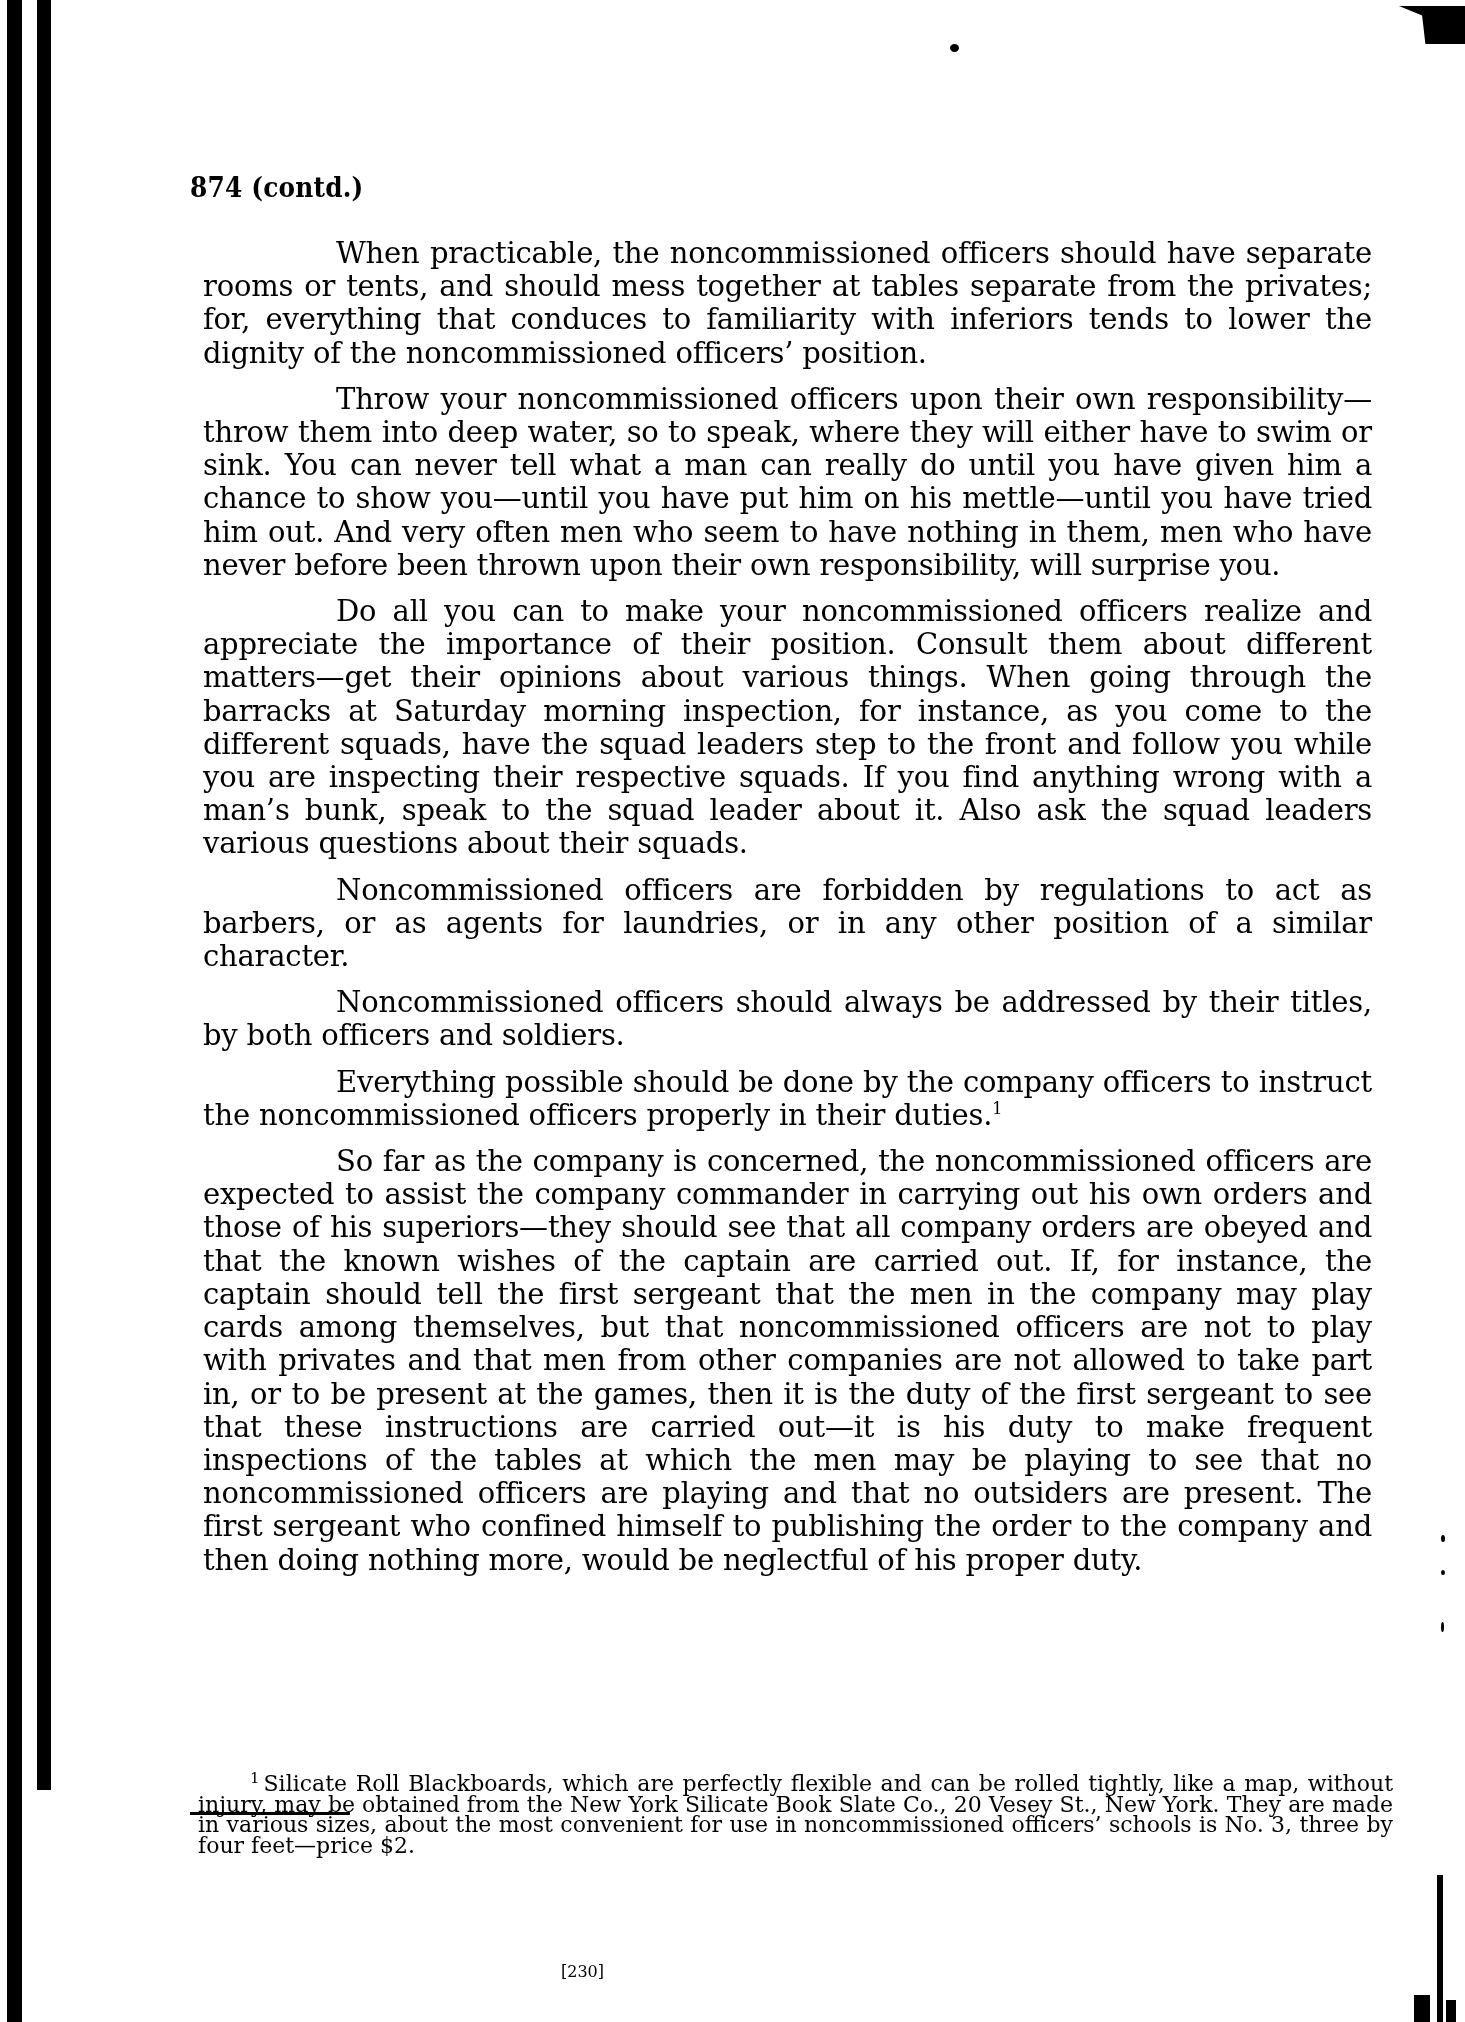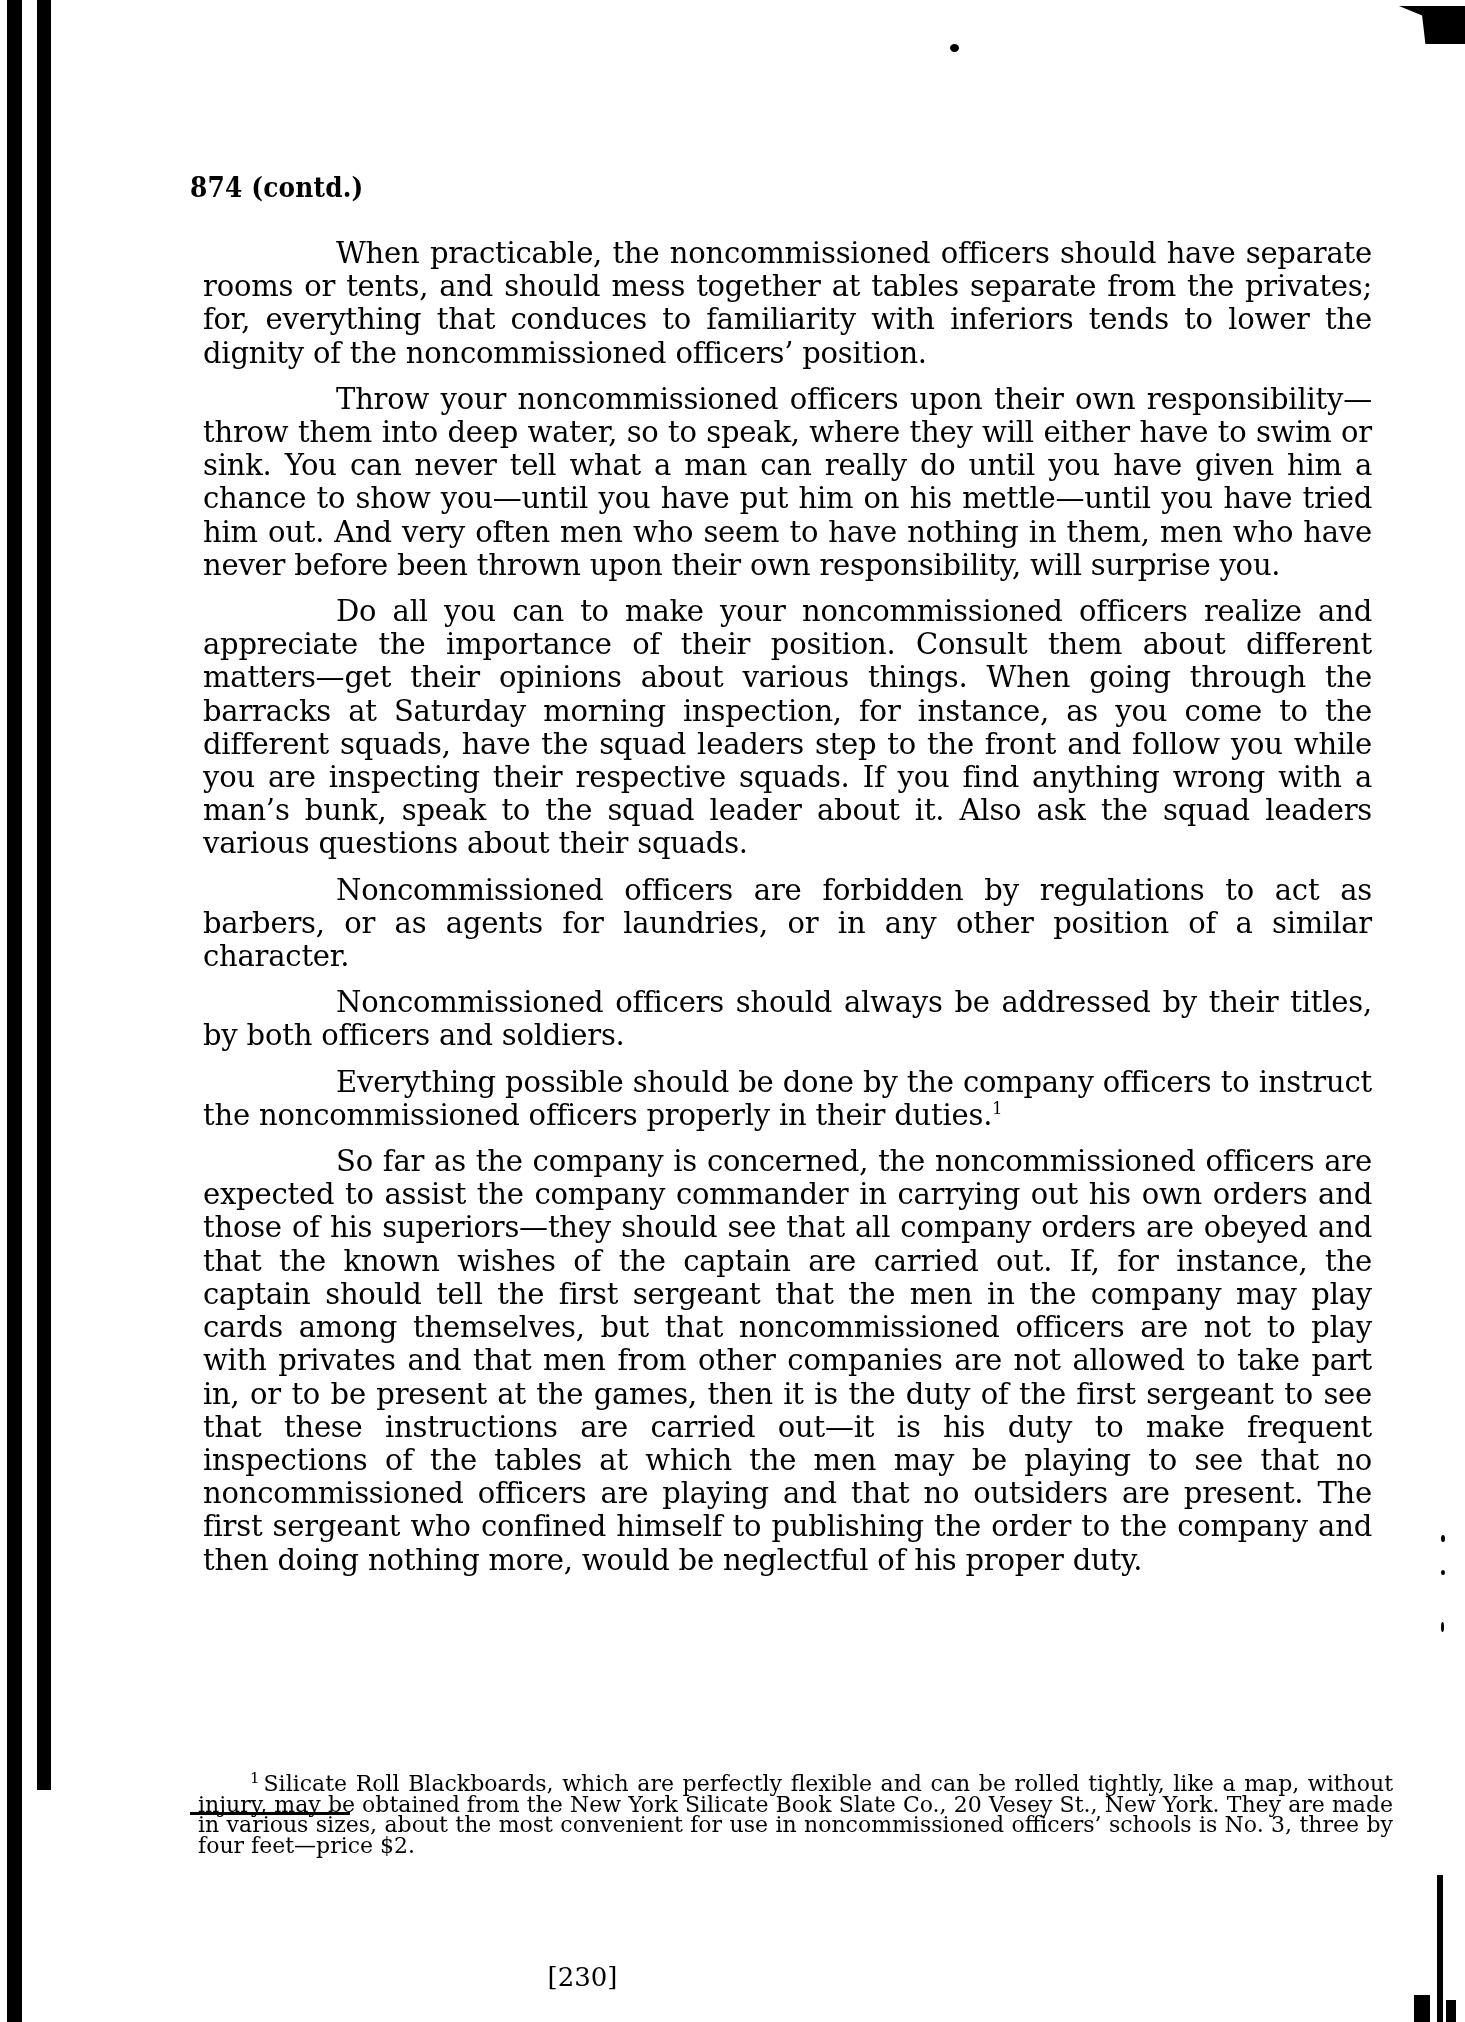--- a/index.html
+++ b/index.html
@@ -5,21 +5,21 @@
   html, body { margin: 0; padding: 0; background: #ffffff; }
   body { width: 1465px; height: 2022px; position: relative; overflow: hidden; font-family: "DejaVu Serif", "Liberation Serif", serif; color: #000; }
   .bar { position: absolute; background: #000; }
   .section-head { position: absolute; left: 190px; top: 172px; font-size: 27px; font-weight: bold; letter-spacing: 0.2px; transform: scaleX(0.92); transform-origin: left top; }
   .body { position: absolute; left: 190px; top: 224px; width: 1195px; }
   .para { font-size: 29px; line-height: 33.2px; text-align: justify; text-align-last: left; margin: 13px; text-indent: 133px; transform-origin: left top; letter-spacing: -0.2px; }
   .para span.sup { font-size: 16px; vertical-align: super; line-height: 0; }
   .rule { position: absolute; left: 190px; top: 1812px; width: 160px; height: 3px; background: #000; }
   .footnote { position: absolute; left: 190px; top: 1766px; width: 1195px; font-size: 22px; line-height: 20.5px; text-align: justify; text-align-last: left; text-indent: 52px; margin: 8px; }
   .footnote .fnmark { font-size: 15px; vertical-align: super; line-height: 0; margin-right: 4px; }
-  .pageno { position: absolute; left: 0; width: 1165px; top: 1962px; text-align: center; font-size: 26px; }
+  .pageno { position: absolute; left: 0; width: 1165px; top: 1962px; text-align: center; font-size: 16px; }
   .dot { position: absolute; background: #000; border-radius: 50%; }
   .corner { position: absolute; right: 0; top: 6px; width: 66px; height: 38px; background: #000; clip-path: polygon(0 0, 100% 0, 100% 100%, 40% 100%, 35% 25%); }
   .rightbar { position: absolute; background: #000; }
 </style>
 </head>
 <body>
 
 <div class="bar" style="left:7px;top:0;width:15px;height:2022px;"></div>
 <div class="bar" style="left:37px;top:0;width:14px;height:1790px;"></div>
 <div class="dot" style="left:950px;top:44px;width:9px;height:8px;"></div>

